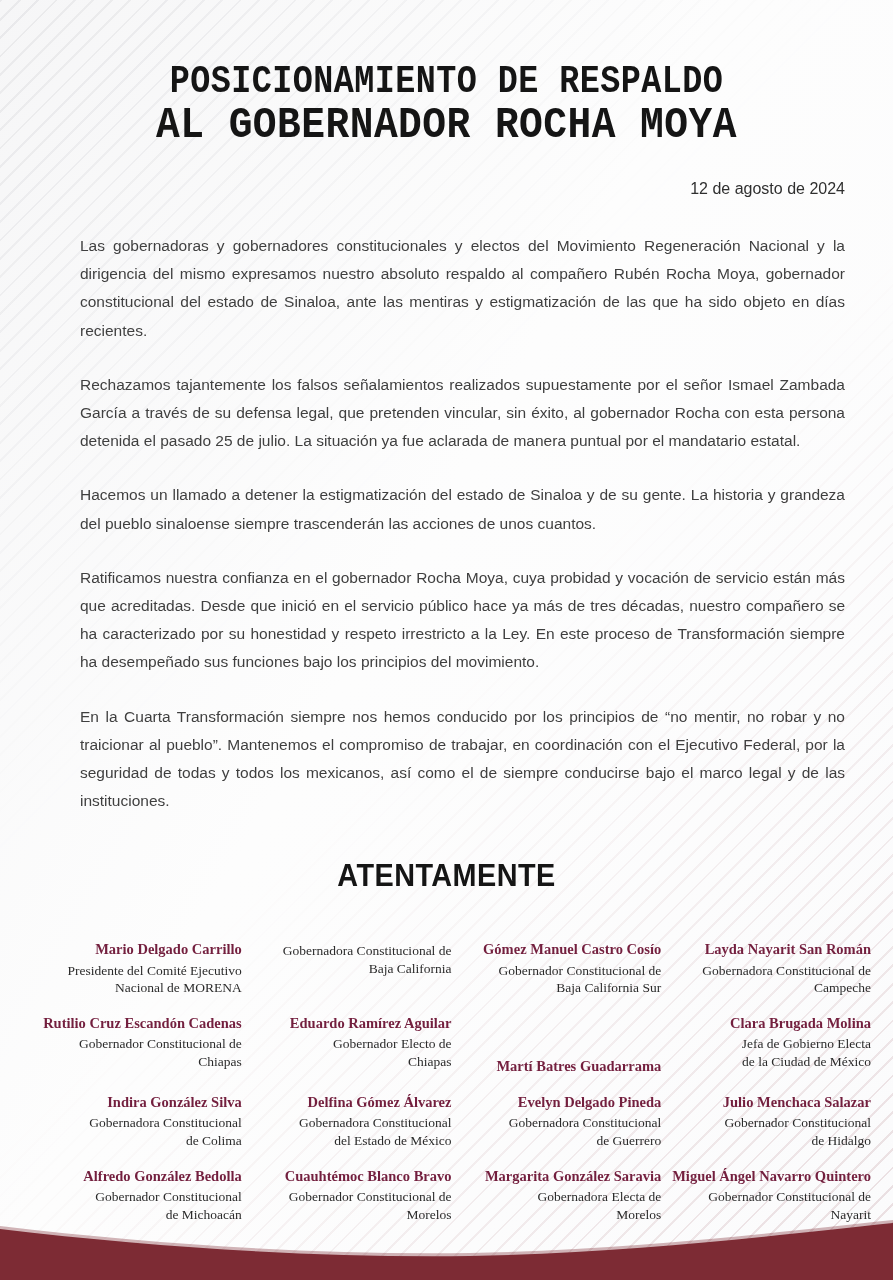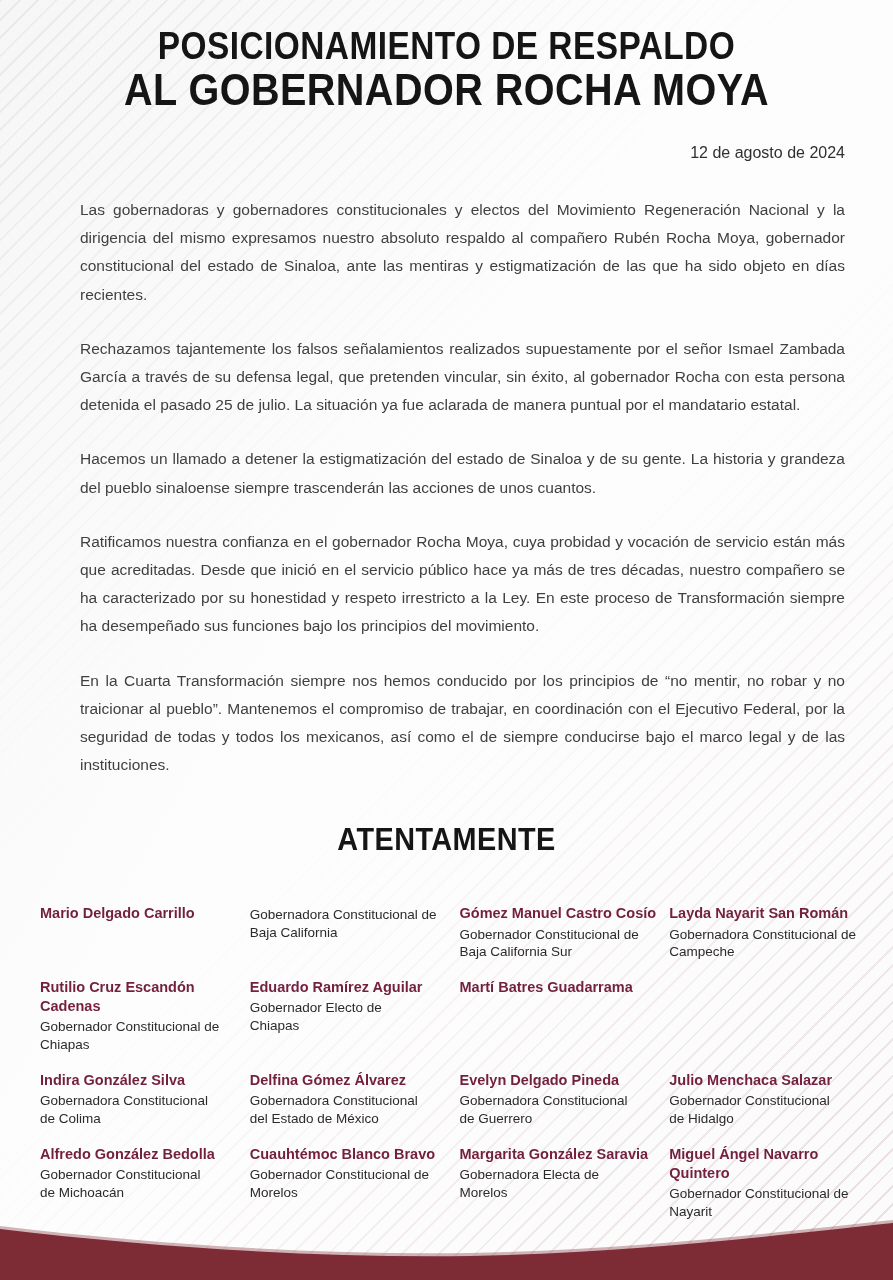--- a/index.html
+++ b/index.html
@@ -19,21 +19,21 @@
       rgba(148,148,158,0.14) 0 2px, transparent 2px 13px);
     -webkit-mask-image:linear-gradient(135deg,rgba(0,0,0,.95),transparent 40%);
     mask-image:linear-gradient(135deg,rgba(0,0,0,.95),transparent 40%);
   }
   .stripes.br{
     background:repeating-linear-gradient(135deg,
       rgba(130,48,58,0.15) 0 2px, transparent 2px 13px);
     -webkit-mask-image:linear-gradient(-45deg,rgba(0,0,0,.95),transparent 48%);
     mask-image:linear-gradient(-45deg,rgba(0,0,0,.95),transparent 48%);
   }
-  .header{position:relative;padding-top:26px;text-align:center;}
+  .header{position:relative;padding-top:62px;text-align:center;font-family:Liberation Mono, monospace;}
   .title-line{
     font-weight:700;color:var(--title-text,#151515);
     line-height:1.06;letter-spacing:.5px;
     transform:scaleX(.88);transform-origin:50% 50%;
     white-space:nowrap;
   }
   .title-line.l1{font-size:38px;}
   .title-line.l2{font-size:45px;}
   .date-row{
     padding:30px 48px 0 80px;
@@ -53,21 +53,21 @@
   }
   .signatories{
     position:relative;
     margin:46px 22px 0 40px;
     display:grid;
     grid-template-columns:repeat(4,1fr);
     grid-template-rows:repeat(8,auto);
     row-gap:17px;column-gap:8px;
     align-items:start;
   }
-  .signatory{text-align:left;}
+  .signatory{text-align:right;font-family:Liberation Serif, serif;}
   .signatory .name{
     font-weight:700;font-size:14.5px;line-height:1.32;
     color:var(--accent,#731f3e);
     white-space:pre-line;
   }
   .signatory .role{
     margin-top:2px;
     font-size:13.5px;line-height:1.32;color:#2b2b2b;
     white-space:pre-line;
   }
@@ -102,20 +102,22 @@
   <p>Ratificamos nuestra confianza en el gobernador Rocha Moya, cuya probidad y vocación de servicio están más que acreditadas. Desde que inició en el servicio público hace ya más de tres décadas, nuestro compañero se ha caracterizado por su honestidad y respeto irrestricto a la Ley. En este proceso de Transformación siempre ha desempeñado sus funciones bajo los principios del movimiento.</p>
 
   <p>En la Cuarta Transformación siempre nos hemos conducido por los principios de “no mentir, no robar y no traicionar al pueblo”. Mantenemos el compromiso de trabajar, en coordinación con el Ejecutivo Federal, por la seguridad de todas y todos los mexicanos, así como el de siempre conducirse bajo el marco legal y de las instituciones.</p>
 </div>
 
   <div class="closing">ATENTAMENTE</div>
 
   <div class="signatories">
   <div class="signatory" style="grid-area: 1 / 1;">
     <div class="name">Mario Delgado Carrillo</div>
+    <div class="role">Presidente del Comité Ejecutivo
+Nacional de MORENA</div>
   </div>
 
   <div class="signatory" style="grid-area: 1 / 2;">
     <div class="role">Gobernadora Constitucional de
 Baja California</div>
   </div>
 
   <div class="signatory" style="grid-area: 1 / 3;">
     <div class="name">Gómez Manuel Castro Cosío</div>
     <div class="role">Gobernador Constitucional de
@@ -133,24 +135,29 @@
     <div class="role">Gobernador Constitucional de
 Chiapas</div>
   </div>
 
   <div class="signatory" style="grid-area: 2 / 2;">
     <div class="name">Eduardo Ramírez Aguilar</div>
     <div class="role">Gobernador Electo de
 Chiapas</div>
   </div>
 
-  <div class="signatory" style="grid-area: 2 / 3;">
+  <div class="signatory" style="grid-area: 2 / 3; margin-top: 43px;">
     <div class="name">Martí Batres Guadarrama</div>
   </div>
 
+  <div class="signatory" style="grid-area: 2 / 4;">
+    <div class="name">Clara Brugada Molina</div>
+    <div class="role">Jefa de Gobierno Electa
+de la Ciudad de México</div>
+  </div>
 
   <div class="signatory" style="grid-area: 3 / 1;">
     <div class="name">Indira González Silva</div>
     <div class="role">Gobernadora Constitucional
 de Colima</div>
   </div>
 
   <div class="signatory" style="grid-area: 3 / 2;">
     <div class="name">Delfina Gómez Álvarez</div>
     <div class="role">Gobernadora Constitucional

